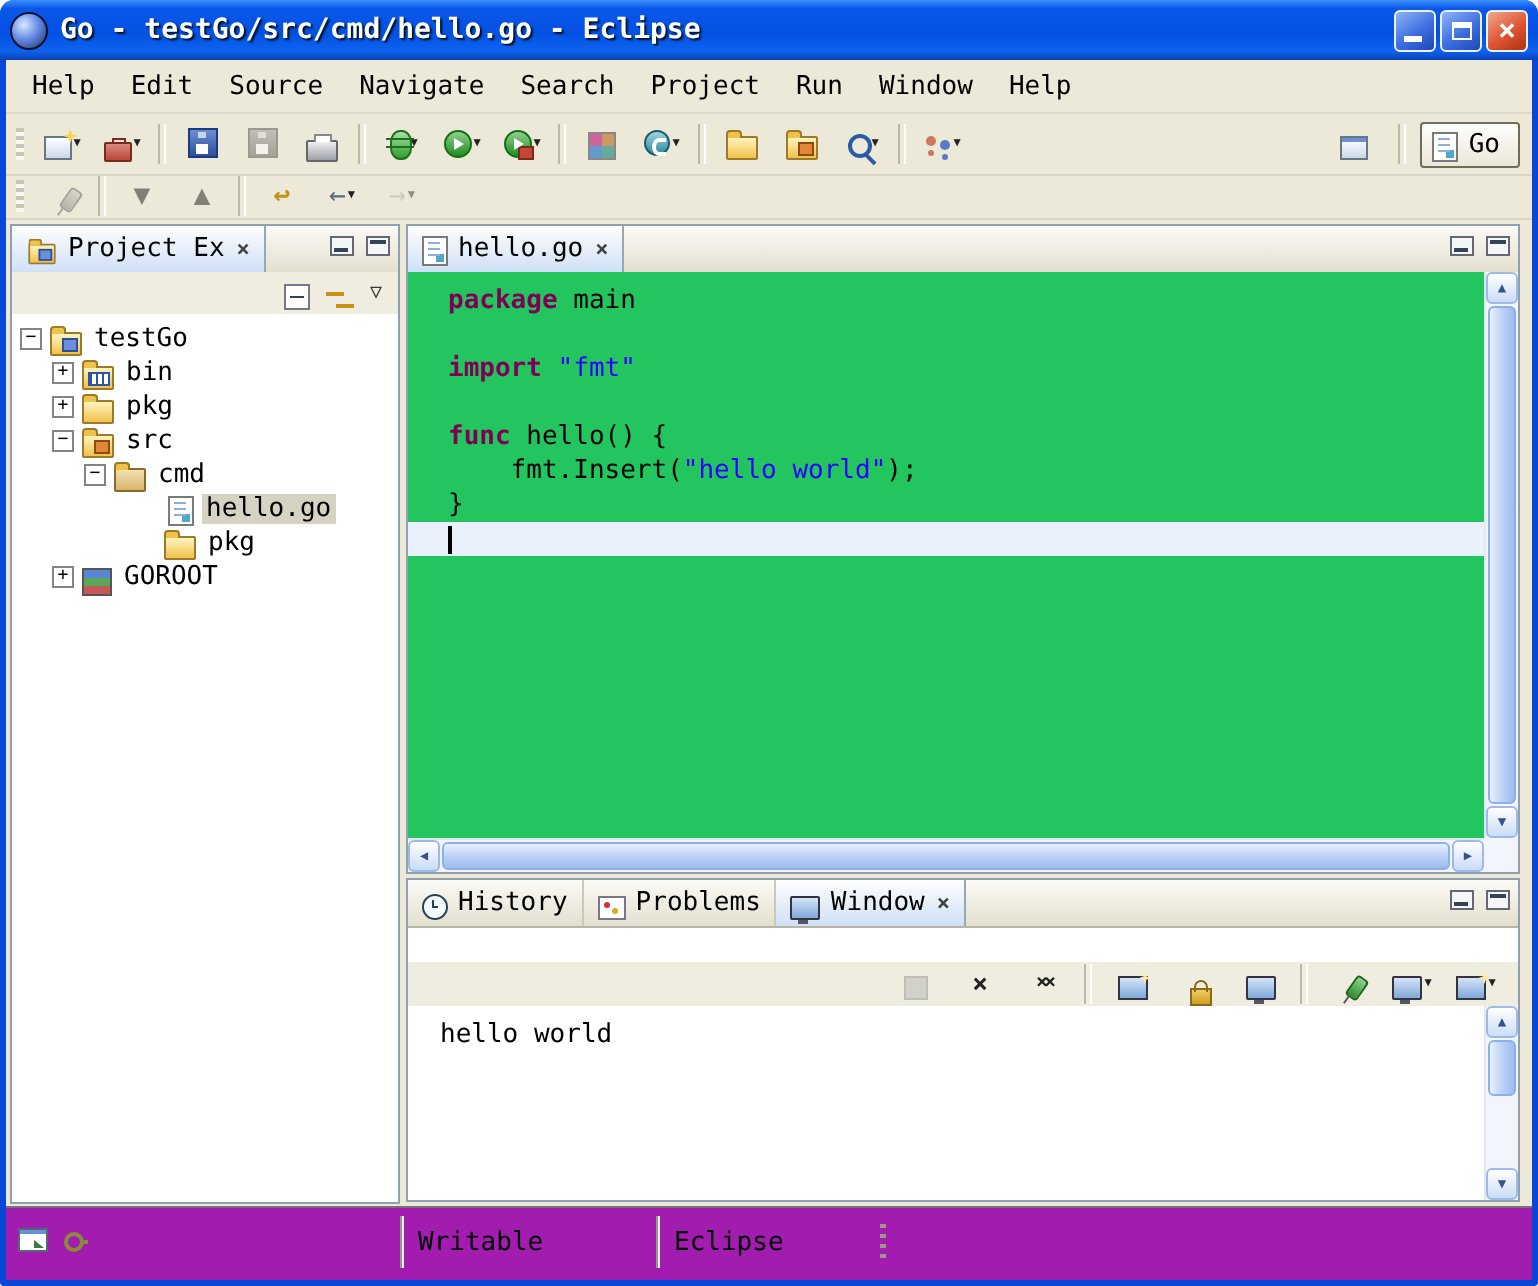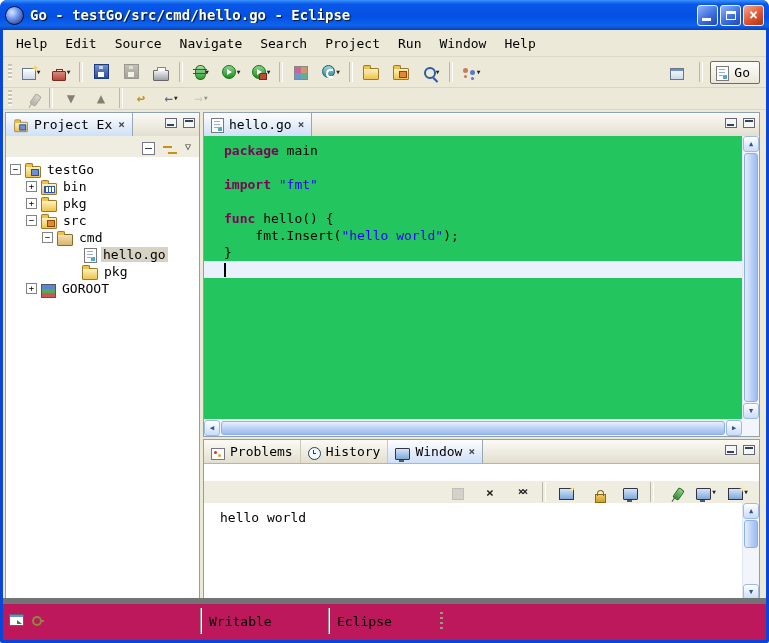--- a/index.html
+++ b/index.html
@@ -150,21 +150,21 @@
   .sb-thumb-h{position:absolute;top:1px;bottom:1px;background:linear-gradient(180deg,#E8F0FC,#B8D0F6 55%,#9CBBEF);border:1px solid #8CB0EA;border-radius:3px;box-sizing:border-box}
 
   
   .con-desc{position:absolute;left:0;right:0;top:23px;height:18px;background:#F3F1E7;display:flex;align-items:center;padding-left:6px;white-space:nowrap}
   .con-toolbar{position:absolute;left:0;right:0;top:41px;height:22px;background:#EFECE0;border-bottom:1px solid #D8D4C4;display:flex;align-items:center;justify-content:flex-end;gap:2px;padding-right:6px}
   .con-out{position:absolute;left:0;right:0;top:63px;bottom:0;background:#fff}
   .con-text{position:absolute;left:0;top:0;right:17px;bottom:0;padding:7px 0 0 16px;white-space:pre}
   .con-sb{position:absolute;top:0;right:0;bottom:0;width:17px;background:#F2F6FC;border-left:1px solid #E2E8F2;box-sizing:border-box}
 
   
-  .statusbar{position:absolute;left:0;right:0;bottom:0;height:36px;background:#be185d;border-top:6px solid #737373}
+  .statusbar{position:absolute;left:0;right:0;bottom:0;height:36px;background:#a21caf;border-top:1px solid #737373}
   .st-icons{position:absolute;left:6px;top:8px;display:flex;gap:8px;align-items:center}
   .seg{position:absolute;top:4px;bottom:6px;border-left:1px solid #9A9788;box-shadow:inset 1px 0 0 #FFFFFF;display:flex;align-items:center;padding-left:8px;box-sizing:border-box}
   .grip-dots{position:absolute;left:437px;top:8px;width:3px;height:18px;background:repeating-linear-gradient(180deg,#9A9788 0 2px,transparent 2px 5px)}
 </style>
 </head>
 <body>
 
 <div class="window">
 
   <div class="titlebar">
@@ -397,26 +397,26 @@
                 <span>▶</span>
               </span>
           </div>
           <div class="sb-corner"></div>
         </div>
       </div>
 
       <div class="panel" style="left:200px;top:329px;width:557px;height:162px">
         <div class="vtab-row">
           <span class="vtab">
+            <span class="ic-clock"></span>
+            <span>History</span>
+          </span>
+          <span class="vtab">
             <span class="ic-problems"></span>
             <span>Problems</span>
-          </span>
-          <span class="vtab">
-            <span class="ic-clock"></span>
-            <span>History</span>
           </span>
           <span class="vtab active">
             <span class="ic-monitor"></span>
             <span>Window</span>
             <span class="tab-x">×</span>
           </span>
           <span class="mm">
             <span class="pm pm-min"></span>
             <span class="pm pm-max"></span>
           </span>

